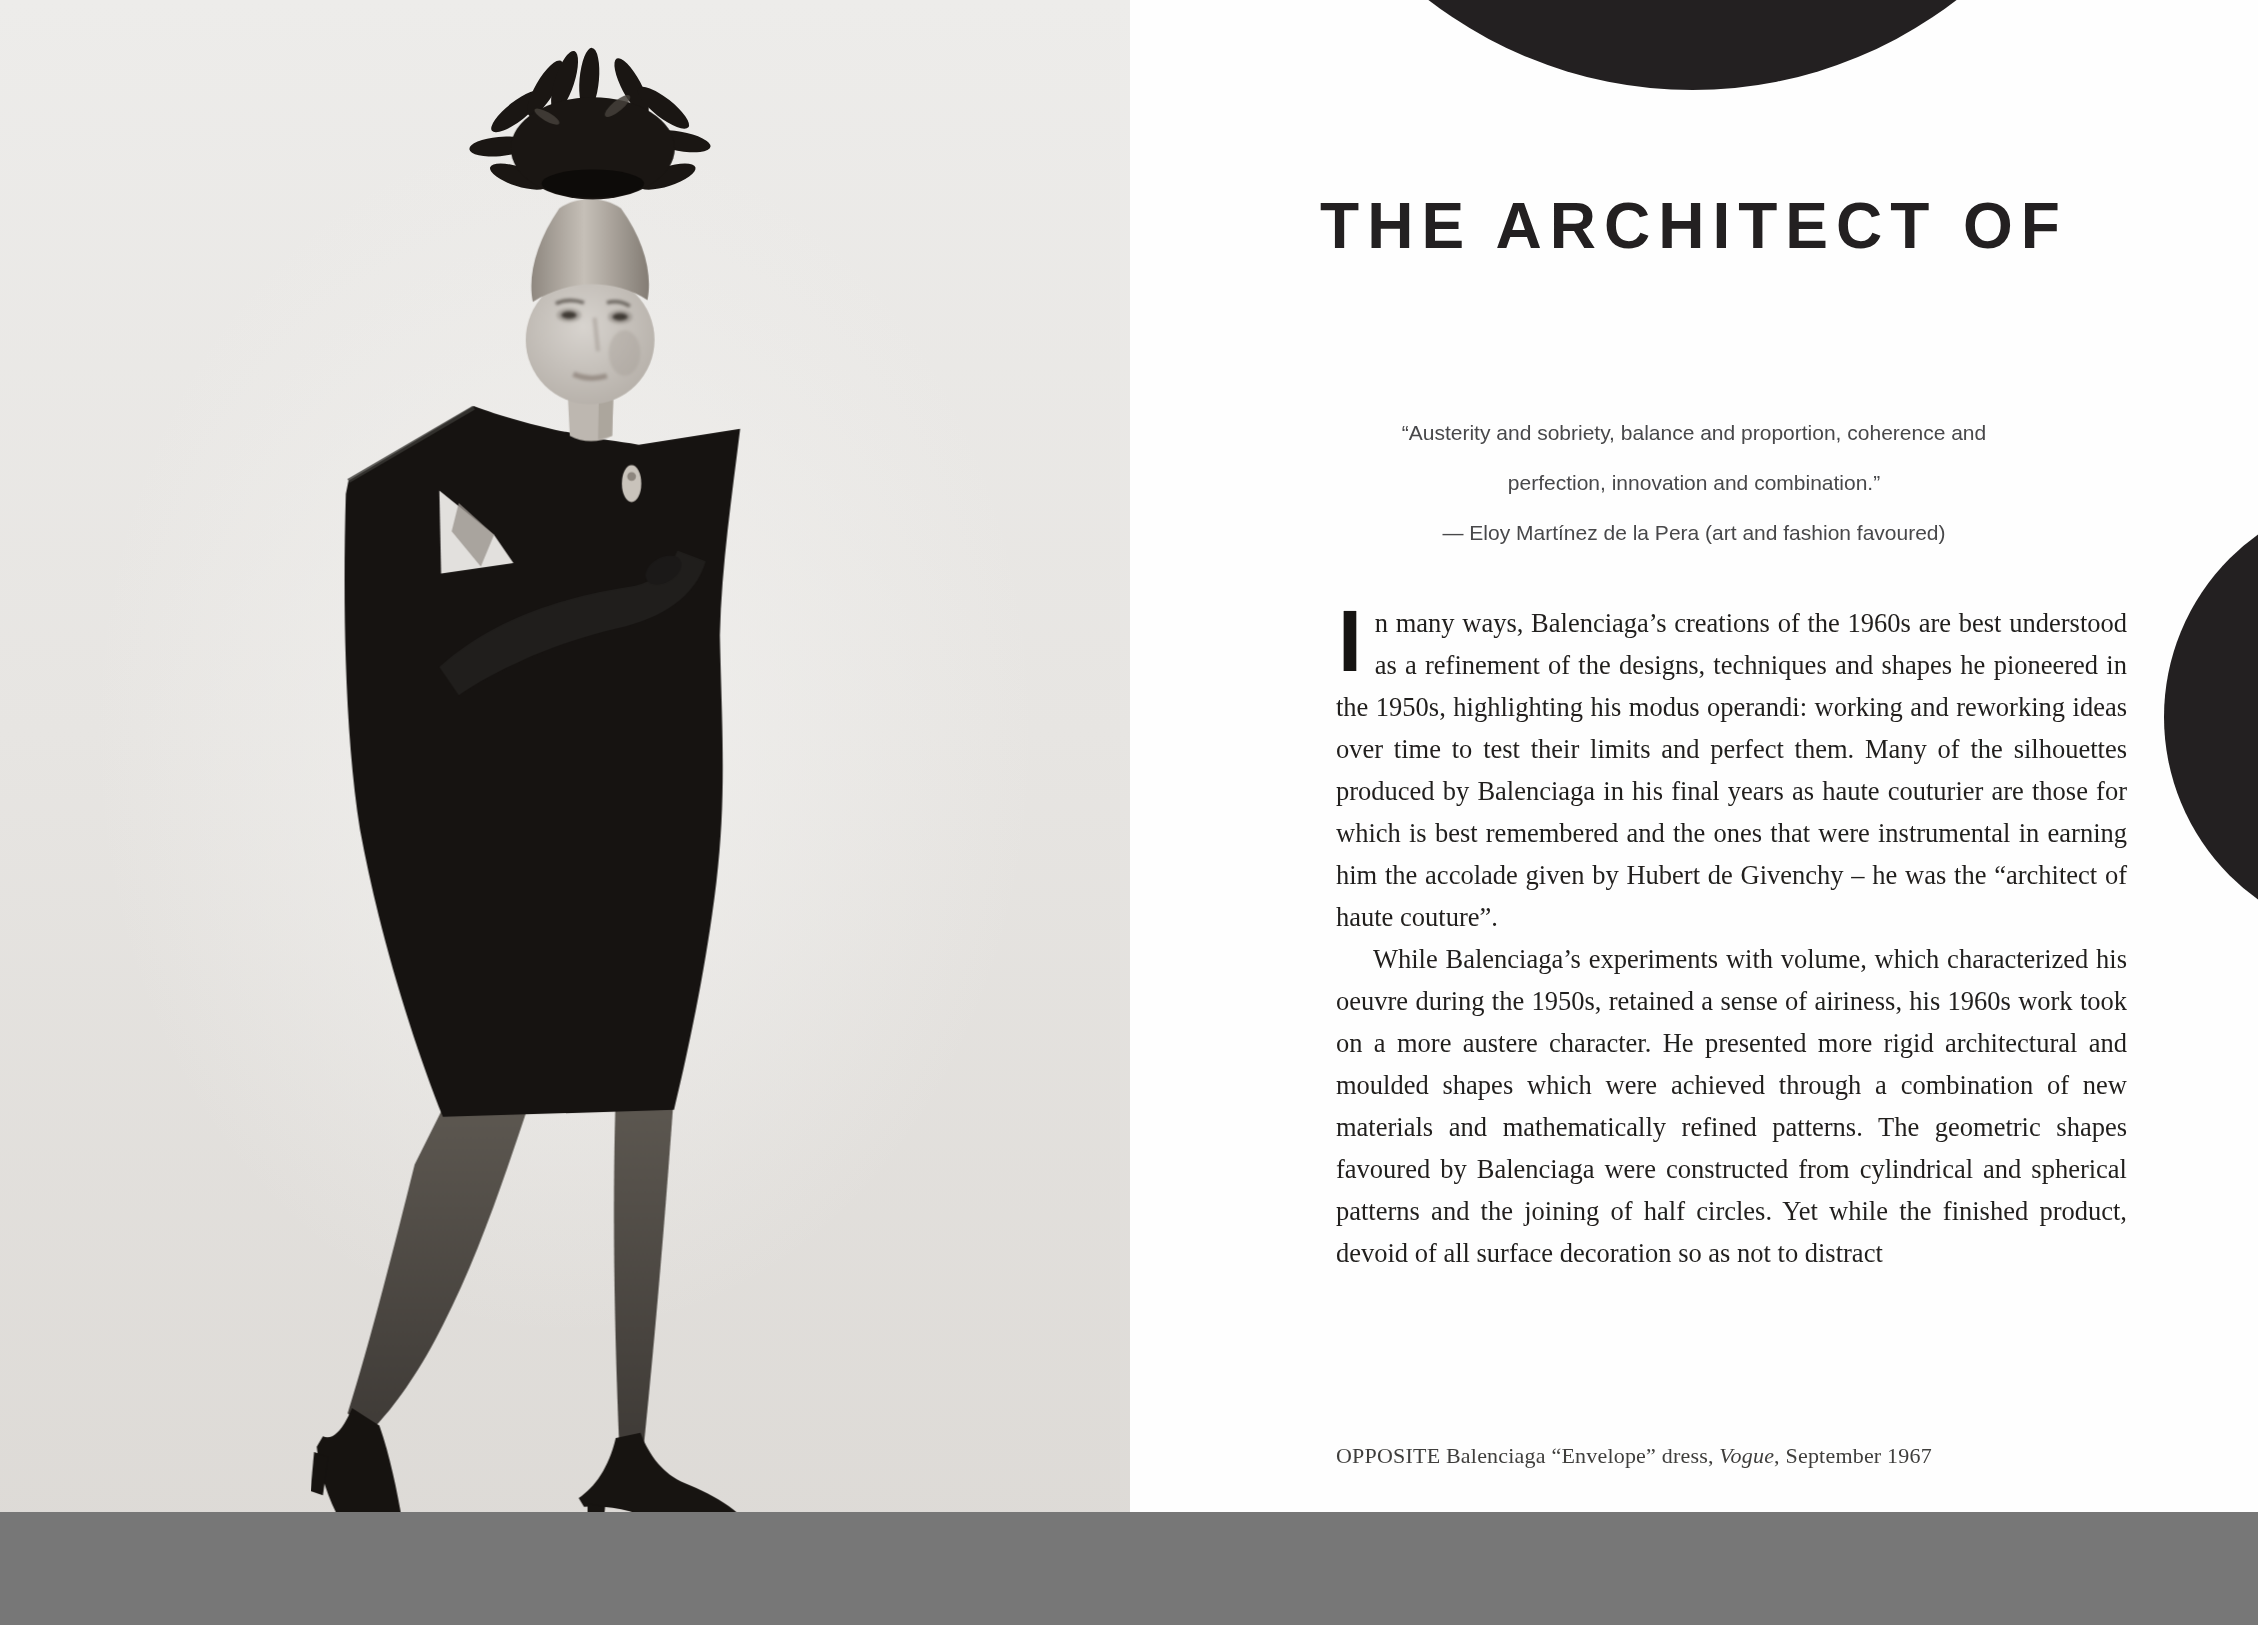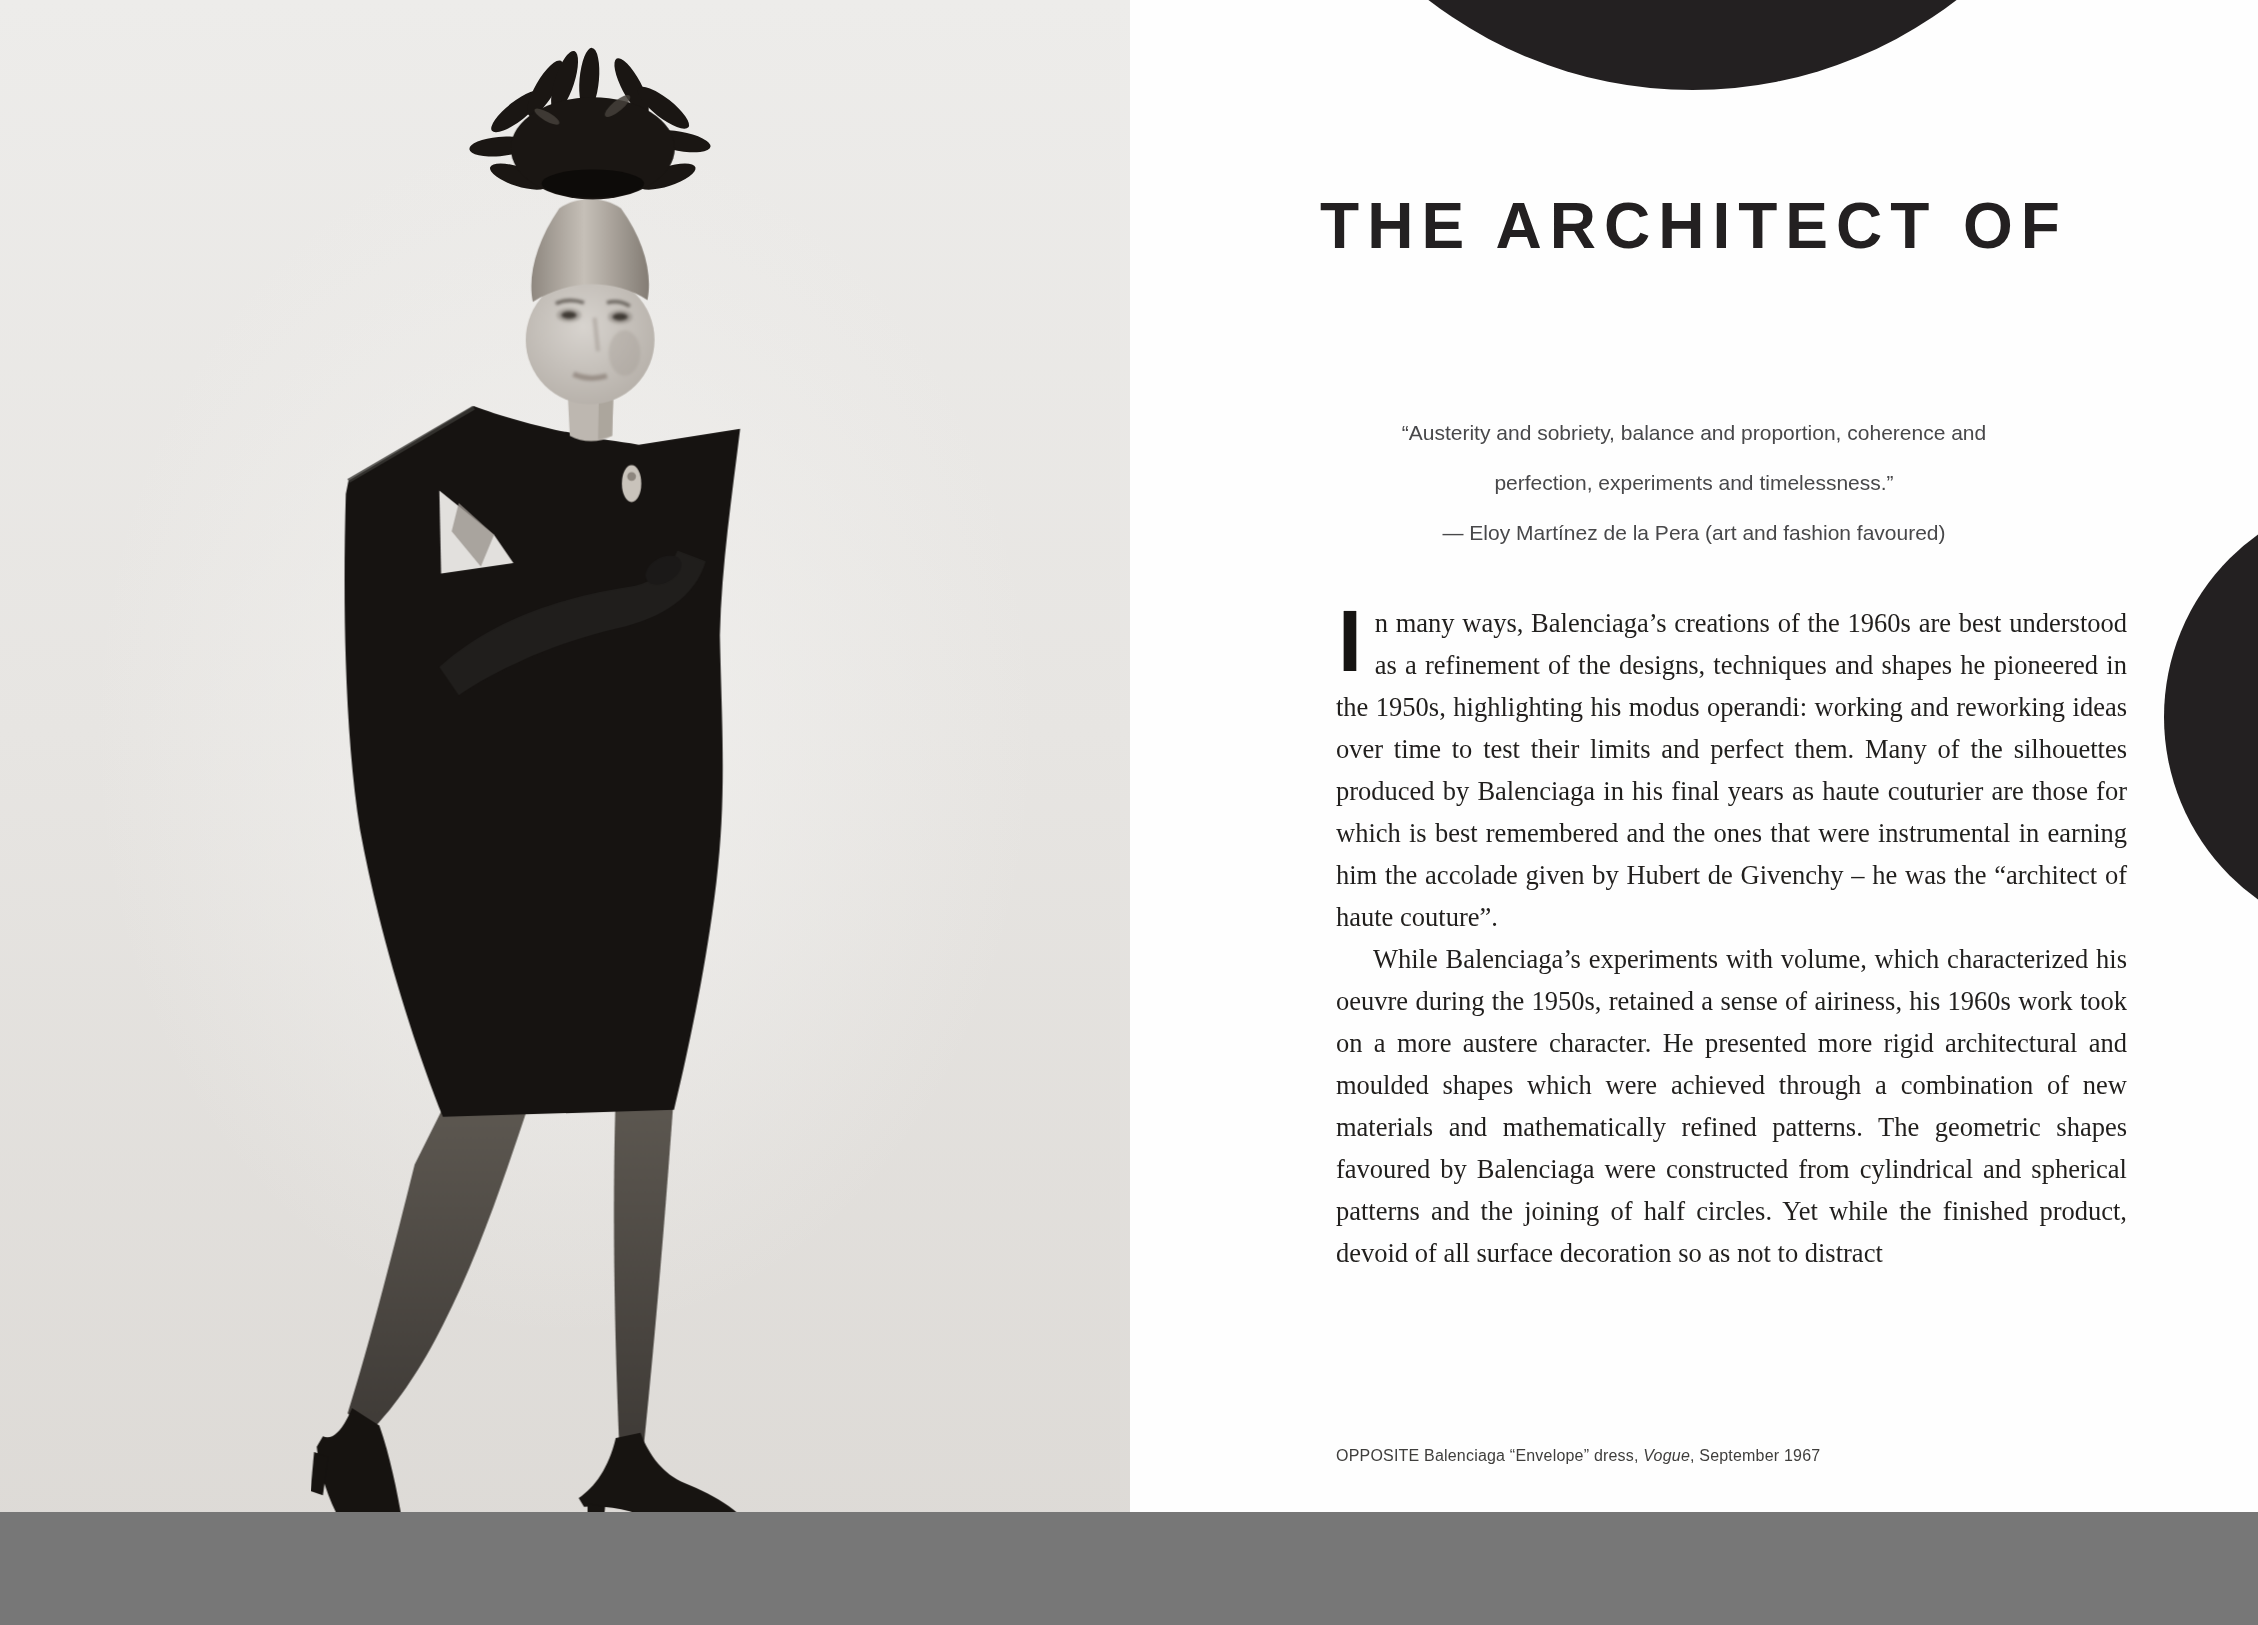--- a/index.html
+++ b/index.html
@@ -36,21 +36,21 @@
     color:#211f1d;text-align:justify;
   }
   #body-text p{margin:0;}
   #body-text p.indent{text-indent:37px;}
   .dropcap{
     float:left;font-family:"Liberation Sans",sans-serif;font-weight:700;
     font-size:88px;line-height:67px;margin:5.3px 12.4px 0 1.8px;color:#161412;
   }
   #photo-caption{
     position:absolute;left:206px;top:1441px;width:794px;
-    font-size:16px;line-height:30px;color:#3f3e3c;letter-spacing:0.2px;
+    font-size:22px;line-height:30px;color:#3f3e3c;letter-spacing:0.2px;font-family:Liberation Serif, serif;
   }
   #photo-caption .mag{font-style:italic;}
   #running-footer{
     position:absolute;right:86px;top:1519px;
     font-size:22px;font-weight:700;letter-spacing:1.1px;color:#4b4b4d;
     white-space:nowrap;
   }
   #running-footer .pagenum{margin-left:15px;}
 </style>
 </head>
@@ -176,21 +176,21 @@
 
     <div id="circle-top" class="deco-circle"></div>
     <div id="circle-right" class="deco-circle"></div>
 
     <h1 id="page-title">
       <span>THE ARCHITECT OF</span><br>
     </h1>
 
     <div id="pull-quote">
       <span>“Austerity and sobriety, balance and proportion, coherence and</span><br>
-      <span>perfection, experiments and timelessness.”</span><br>
+      <span>perfection, innovation and combination.”</span><br>
       <span>— Eloy Martínez de la Pera (art and fashion favoured)</span>
     </div>
 
     <div id="body-text">
       <p><span class="dropcap">I</span><span>n many ways, Balenciaga’s creations of the 1960s are best understood as a refinement of the designs, techniques and shapes he pioneered in the 1950s, highlighting his modus operandi: working and reworking ideas over time to test their limits and perfect them. Many of the silhouettes produced by Balenciaga in his final years as haute couturier are those for which is best remembered and the ones that were instrumental in earning him the accolade given by Hubert de Givenchy – he was the “architect of haute couture”.</span></p>
       <p class="indent">While Balenciaga’s experiments with volume, which characterized his oeuvre during the 1950s, retained a sense of airiness, his 1960s work took on a more austere character. He presented more rigid architectural and moulded shapes which were achieved through a combination of new materials and mathematically refined patterns. The geometric shapes favoured by Balenciaga were constructed from cylindrical and spherical patterns and the joining of half circles. Yet while the finished product, devoid of all surface decoration so as not to distract</p>
     </div>
 
     <div id="photo-caption">
       <span>OPPOSITE</span><span> Balenciaga “Envelope” dress, </span><span class="mag">Vogue</span><span>, September 1967</span>

